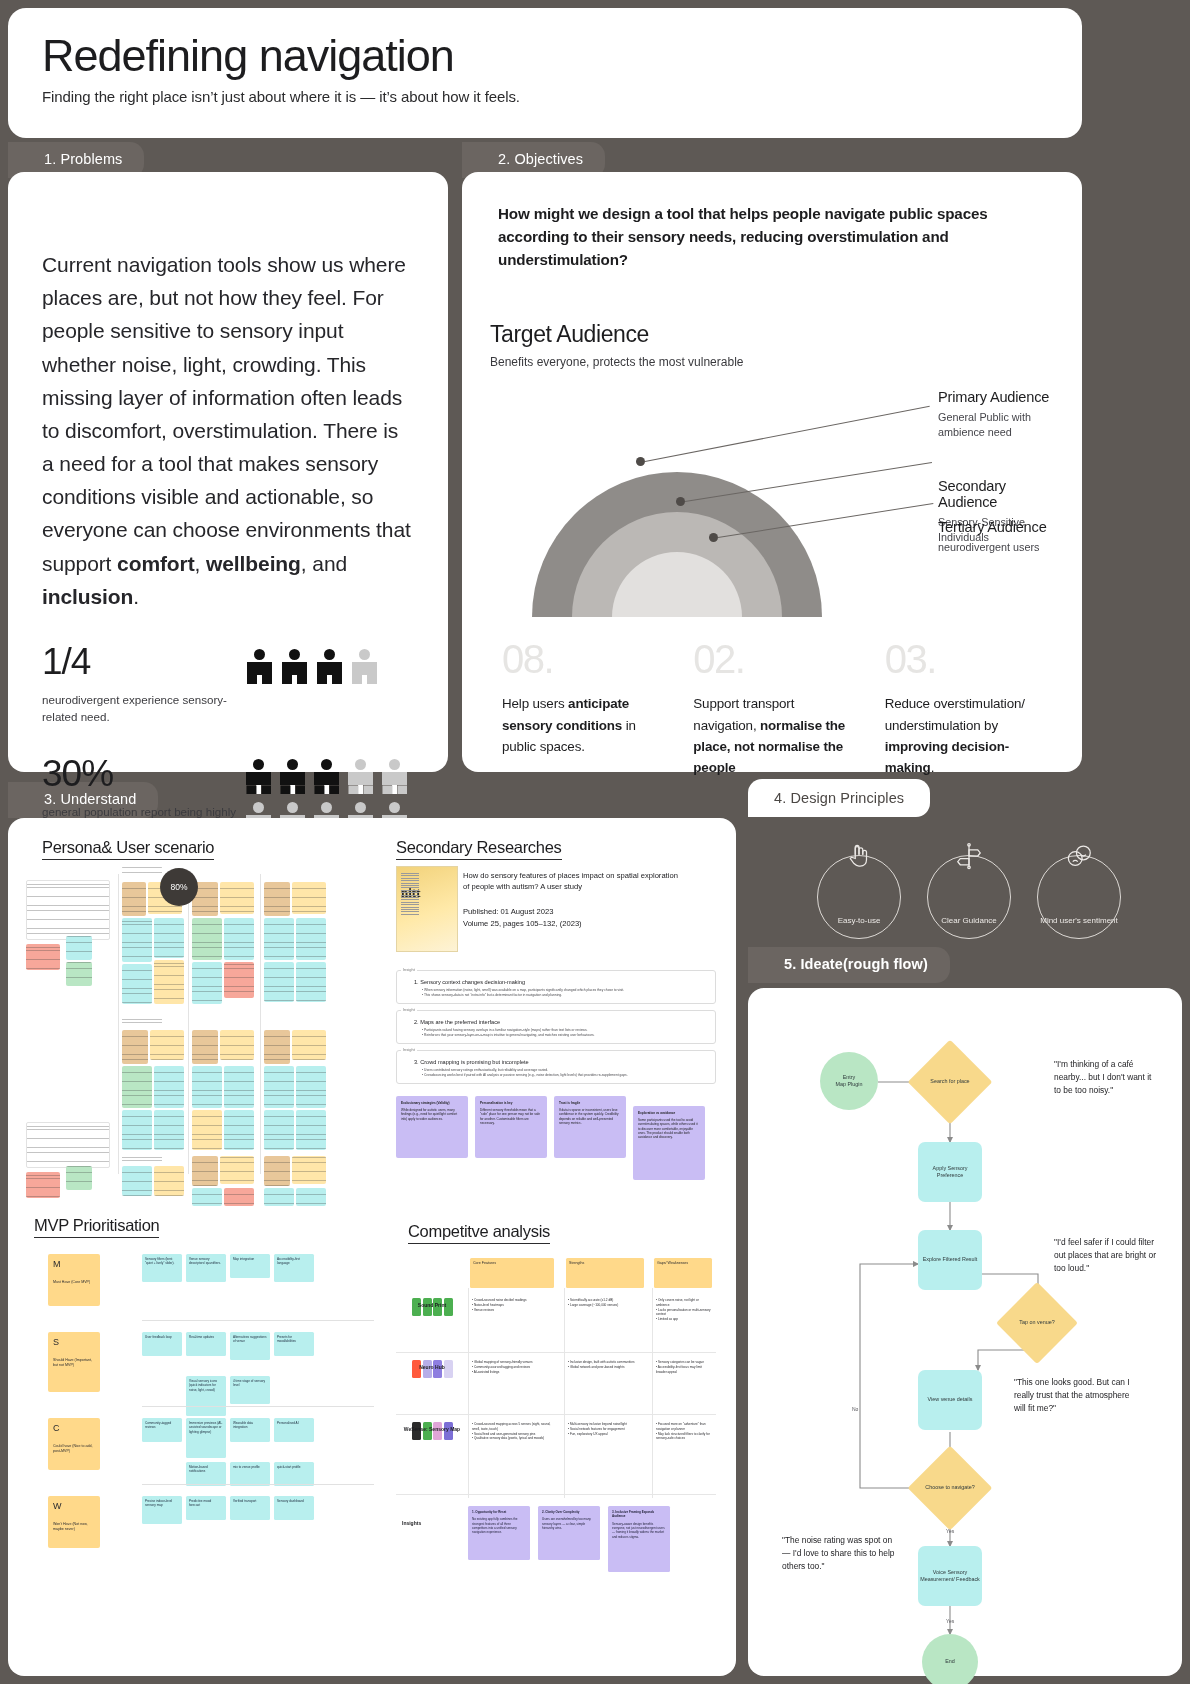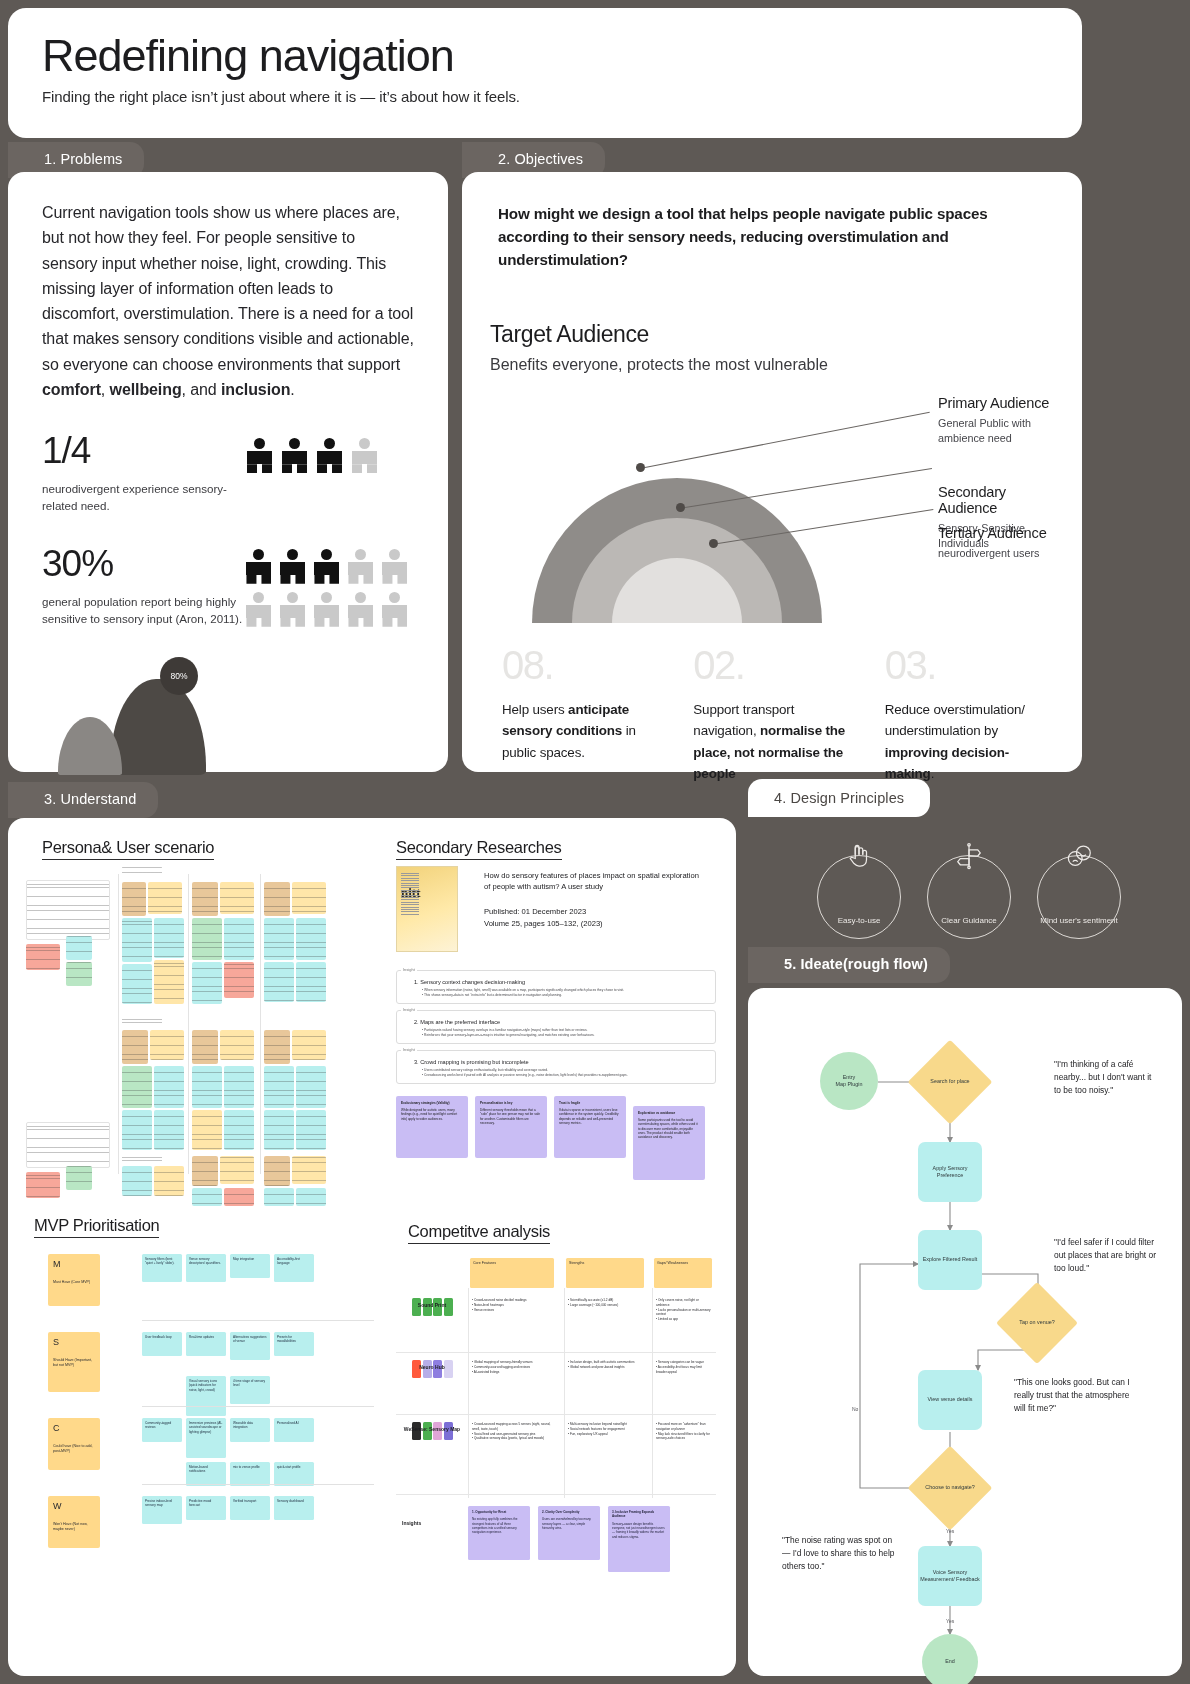--- a/index.html
+++ b/index.html
@@ -27,21 +27,21 @@
     border-top-left-radius: 0; border-top-right-radius: 14px;
     border-bottom-right-radius: 14px; letter-spacing: .1px;
   }
   .tab.light { background: #fff; color: #4b4744; border-radius: 14px 14px 14px 0; padding: 11px 26px; }
 
   
   .card { position: absolute; background: #fff; border-radius: 16px; }
 
   
   #panel-problems { left: 8px; top: 172px; width: 440px; height: 600px; padding: 28px 34px; }
-  .prob-text { font-size: 16px; line-height: 1.58; color: #26262a; letter-spacing: -0.1px; }
+  .prob-text { font-size: 21px; line-height: 1.58; color: #26262a; letter-spacing: -0.1px; margin-top: 48px; }
   .prob-text b { font-weight: 700; }
   .stat { display: flex; align-items: flex-start; margin-top: 30px; }
   .stat-left { width: 205px; }
   .stat-num { font-size: 37px; font-weight: 400; letter-spacing: -1px; line-height: 1; }
   .stat-num .arrow { font-size: 25px; margin-left: 10px; }
   .stat-desc { font-size: 11.6px; color: #3b3b3f; line-height: 1.45; margin-top: 12px; }
   .people { display: flex; gap: 10px; padding-top: 6px; }
   .people-grid { display: flex; flex-wrap: wrap; width: 168px; gap: 8px 9px; padding-top: 4px; }
   .pict { width: 25px; }
   .pict .head { width: 11px; height: 11px; border-radius: 50%; margin: 0 auto 2px; background: #111; }
@@ -63,21 +63,21 @@
   }
   .peak-big { position: absolute; right: 6px; bottom: 0; width: 96px; height: 96px;
     background: #4d4945; border-radius: 48% 48% 8% 8% / 92% 92% 4% 4%; }
   .peak-small { position: absolute; left: 16px; bottom: 0; width: 64px; height: 58px;
     background: #8a8784; border-radius: 50% 50% 6% 6% / 94% 94% 3% 3%; }
 
   
   #panel-objectives { left: 462px; top: 172px; width: 620px; height: 600px; padding: 30px 28px; }
   .hmw { font-size: 15.2px; font-weight: 700; text-align: left; line-height: 1.52; padding: 0 8px; letter-spacing: -0.15px; }
   .ta-title { font-size: 23px; font-weight: 400; margin-top: 50px; letter-spacing: -0.4px; }
-  .ta-sub { font-size: 16px; color: #3a3a3e; margin-top: 6px; line-height: 1.4; }
+  .ta-sub { font-size: 12px; color: #3a3a3e; margin-top: 6px; line-height: 1.4; }
   .audience-area { position: relative; height: 240px; margin-top: 6px; }
   .ring { position: absolute; left: 42px; bottom: 0; border-radius: 50% 50% 0 0 / 100% 100% 0 0; }
   .ring1 { width: 290px; height: 145px; background: #8f8c89; }
   .ring2 { width: 210px; height: 105px; background: #bbb8b5; left: 82px; }
   .ring3 { width: 130px; height: 65px; background: #e2e0de; left: 122px; }
   .dot { position: absolute; width: 9px; height: 9px; border-radius: 50%; background: #4f4b48; }
   .lead { position: absolute; height: 1px; background: #6a6663; transform-origin: left center; }
   .aud-label { position: absolute; left: 448px; }
   .aud-label h4 { font-size: 14.6px; font-weight: 400; letter-spacing: -0.2px; }
   .aud-label p { font-size: 10.8px; color: #45454a; margin-top: 5px; line-height: 1.4; }
@@ -340,28 +340,28 @@
         <div class="np" style="left: 238px; top: 290px; width: 26px; height: 30px; background: repeating-linear-gradient(transparent 0px, transparent 2px, rgba(60, 60, 60, 0.3) 2px, rgba(60, 60, 60, 0.3) 2.6px, transparent 2.6px, transparent 4.6px) 3px 4px / 100% 100% repeat rgb(232, 199, 154);"></div>
         <div class="np" style="left: 266px; top: 290px; width: 34px; height: 28px; background: repeating-linear-gradient(transparent 0px, transparent 2px, rgba(60, 60, 60, 0.3) 2px, rgba(60, 60, 60, 0.3) 2.6px, transparent 2.6px, transparent 4.6px) 3px 4px / 100% 100% repeat rgb(255, 230, 169);"></div>
         <div class="np" style="left: 238px; top: 322px; width: 30px; height: 18px; background: repeating-linear-gradient(transparent 0px, transparent 2px, rgba(60, 60, 60, 0.3) 2px, rgba(60, 60, 60, 0.3) 2.6px, transparent 2.6px, transparent 4.6px) 3px 4px / 100% 100% repeat rgb(184, 239, 238);"></div>
         <div class="np" style="left: 270px; top: 322px; width: 30px; height: 18px; background: repeating-linear-gradient(transparent 0px, transparent 2px, rgba(60, 60, 60, 0.3) 2px, rgba(60, 60, 60, 0.3) 2.6px, transparent 2.6px, transparent 4.6px) 3px 4px / 100% 100% repeat rgb(184, 239, 238);"></div>
         <div style="position: absolute; left: 92px; top: 8px; width: 0.5px; height: 300px; background: rgb(227, 227, 227);"></div>
         <div style="position: absolute; left: 162px; top: 8px; width: 0.5px; height: 300px; background: rgb(227, 227, 227);"></div>
         <div style="position: absolute; left: 234px; top: 8px; width: 0.5px; height: 300px; background: rgb(227, 227, 227);"></div>
       </div>
 
     <div style="position:absolute; left:388px; top:48px; width:320px;">
-      <div style="display:flex; gap:26px;">
+      <div style="display:flex; gap:5px;">
         <div style="width:62px; height:86px; background:linear-gradient(160deg,#f2d27a,#ffe9a8 55%,#fdf3d6); position:relative; border:0.5px solid #e4d4a4;">
           <div style="position:absolute; left:4px; top:18px; font-size:13px; font-weight:700; color:#2a2a2a; font-family:'Liberation Serif',serif;">nitt</div>
           <div style="position:absolute; left:4px; top:6px; width:18px; height:42px; background:repeating-linear-gradient(#9a9a9a 0 1px,transparent 1px 2.4px);"></div>
         </div>
         <div style="padding-top:4px;">
           <div style="font-size:7.6px; line-height:1.5; color:#1b1b1e; width:220px;">How do sensory features of places impact on spatial exploration of people with autism? A user study</div>
-          <div style="font-size:7.6px; margin-top:14px; color:#1b1b1e;">Published: 01 December 2023</div>
+          <div style="font-size:7.6px; margin-top:14px; color:#1b1b1e;">Published: 01 August 2023</div>
           <div style="font-size:7.6px; margin-top:3px; color:#1b1b1e;">Volume 25, pages 105–132, (2023)</div>
         </div>
       </div>
       <div id="insight-list" style="margin-top:18px;">
           <div style="border: 0.5px solid rgb(220, 220, 220); border-radius: 3px; padding: 5px 7px; margin-bottom: 6px; position: relative;">
             <div style="font-size: 4px; color: rgb(122, 122, 122); position: absolute; left: 4px; top: -4px; background: rgb(255, 255, 255); padding: 0px 2px;">Insight</div>
             <div style="font-size: 5.6px; margin: 3px 0px 3px 10px; color: rgb(29, 29, 32);">1. Sensory context changes decision-making</div>
             <div style="font-size: 3.3px; line-height: 1.5; margin-left: 18px; color: rgb(73, 73, 77);">• When sensory information (noise, light, smell) was available on a map, participants significantly changed which places they chose to visit.</div>
             <div style="font-size: 3.3px; line-height: 1.5; margin-left: 18px; color: rgb(73, 73, 77);">• This shows sensory-data is not "extra info" but a determinant factor in navigation and planning.</div>
           </div>

